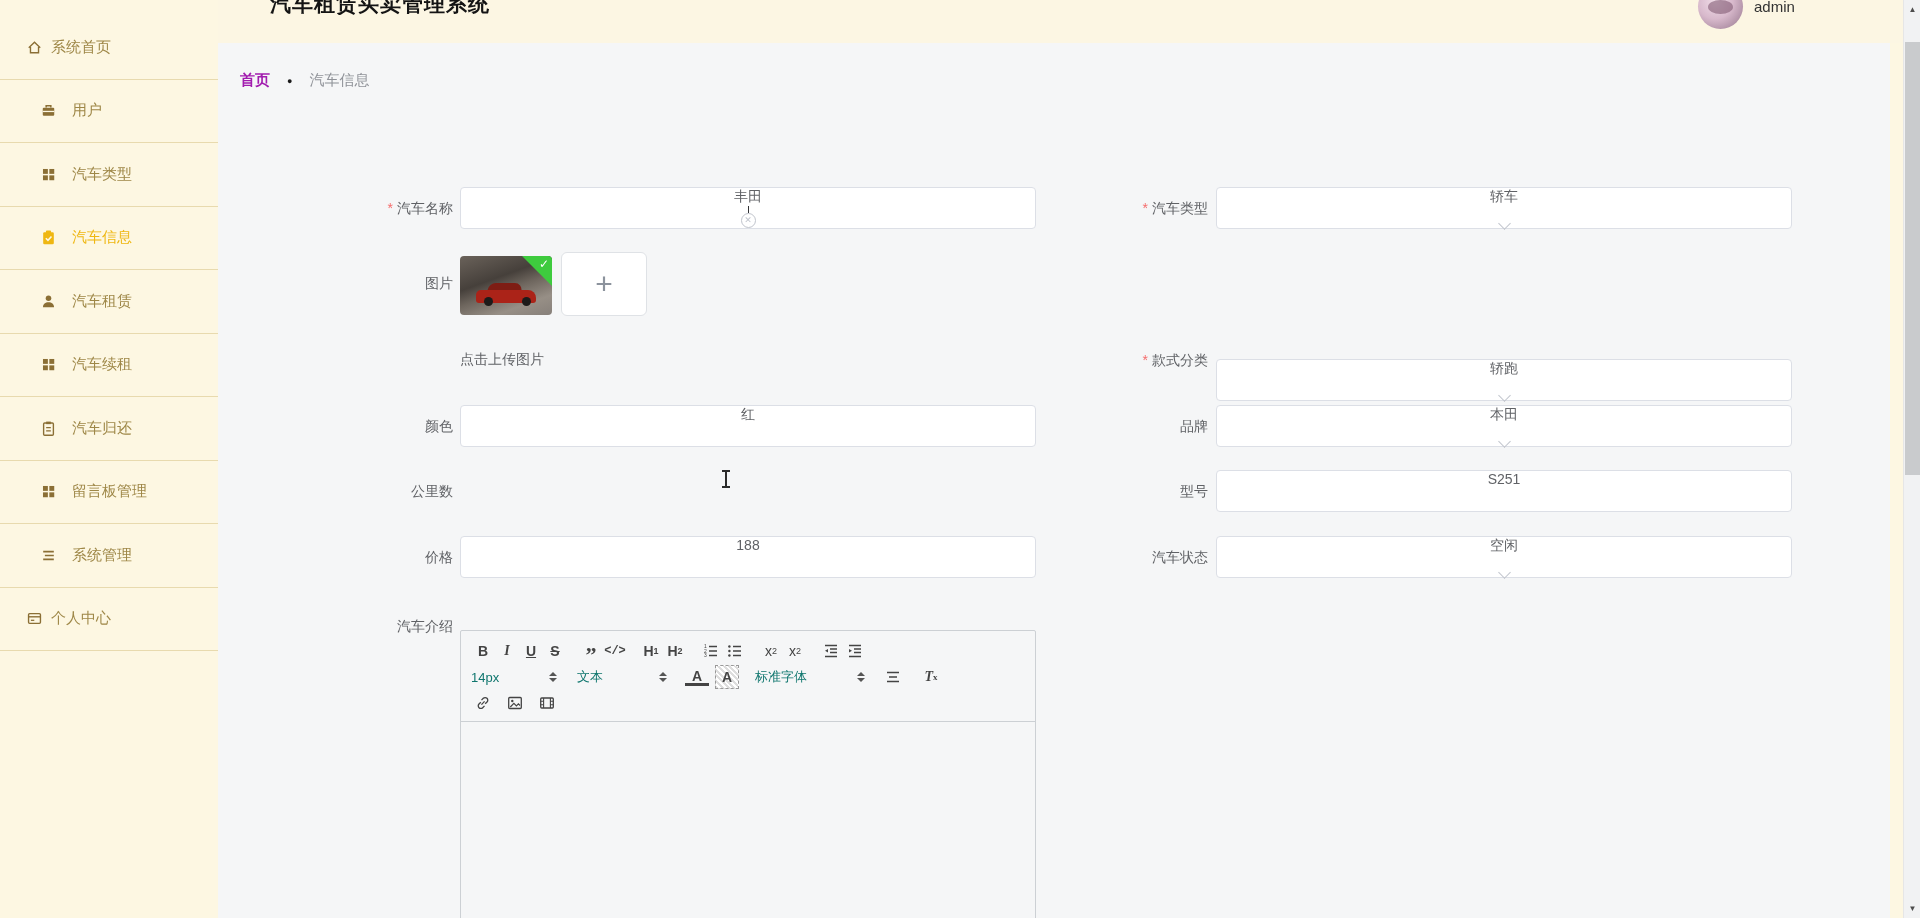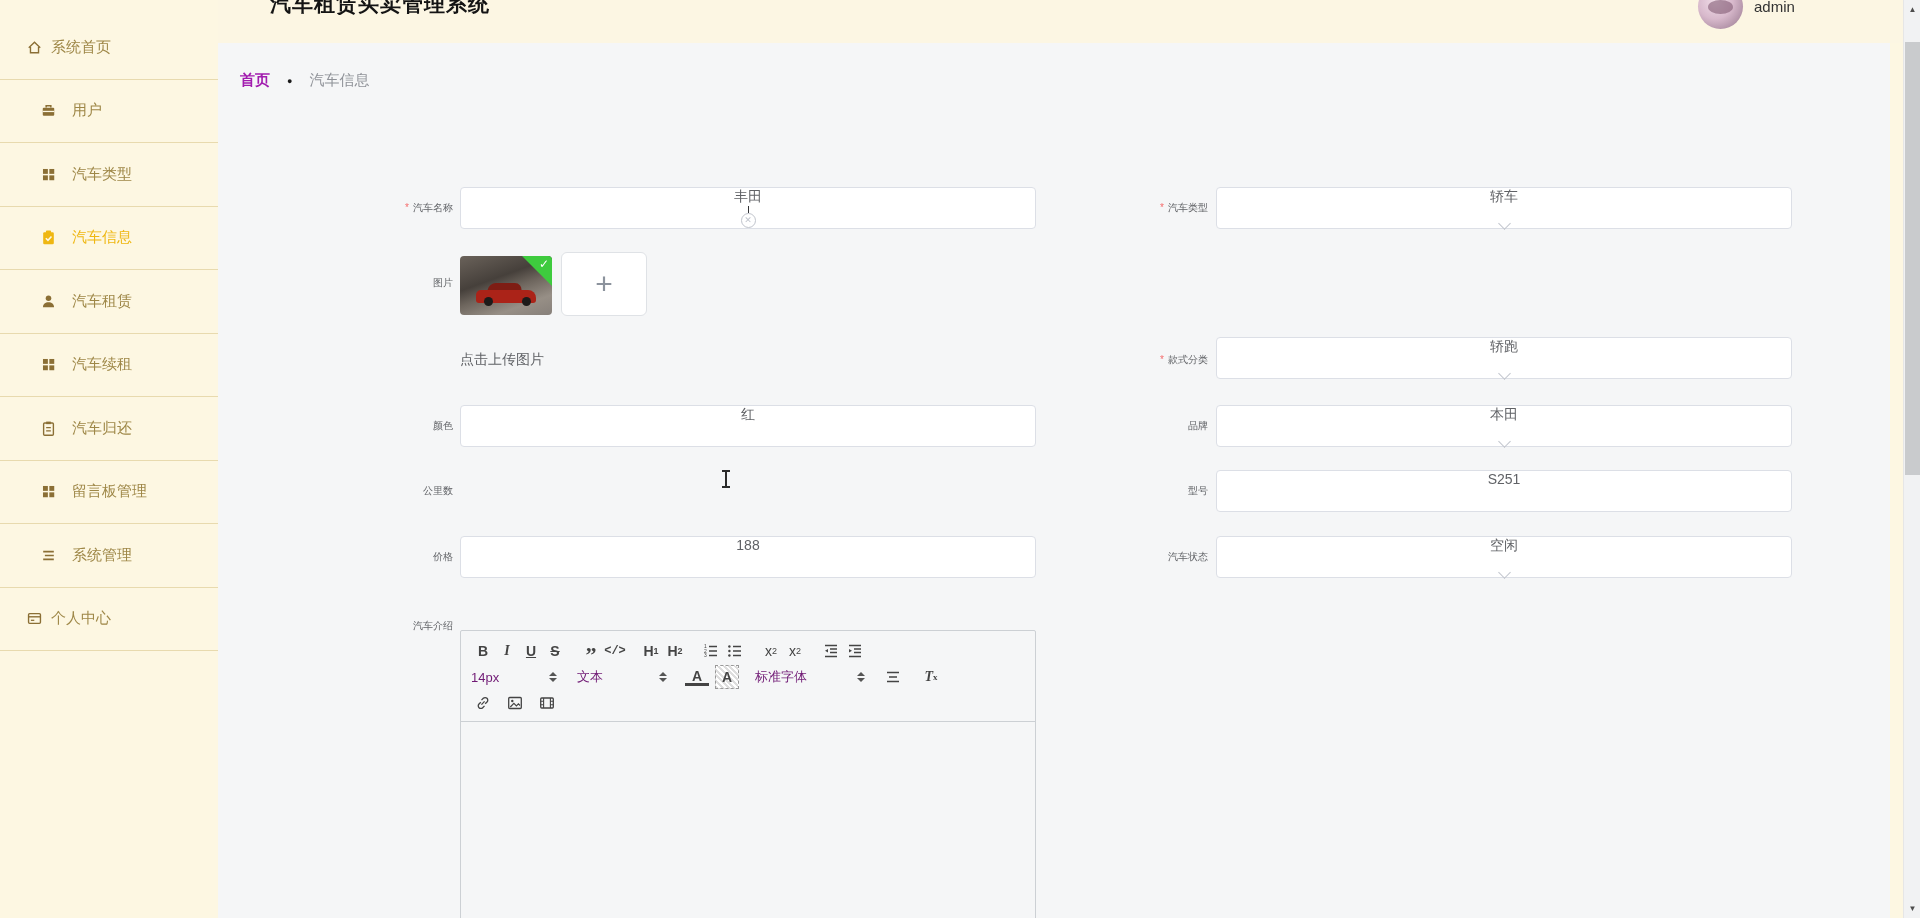--- a/index.html
+++ b/index.html
@@ -27,21 +27,21 @@
 
   
   .main { position:absolute; left:218px; top:43px; width:1672px; height:875px; background:#f5f6f7; z-index:1; }
 
   .breadcrumb { position:absolute; left:240px; top:71px; display:flex; align-items:center; gap:17px; font-size:15px; z-index:2; }
   .bc-home { color:#a21caf; font-weight:700; cursor:pointer; }
   .bc-sep { font-size:9px; color:#1a1a1a; }
   .bc-current { color:#909399; }
 
   
-  .lbl { position:absolute; height:42px; line-height:42px; font-size:10px; color:#606266; text-align:right; white-space:nowrap; z-index:2; }
+  .lbl { position:absolute; height:42px; line-height:42px; font-size:14px; color:#606266; text-align:right; white-space:nowrap; z-index:2; }
   .lbl .req { color:#f56c6c; margin-right:4px; }
   .lbl-l { left:280px; width:173px; }
   .lbl-r { left:1030px; width:178px; }
 
   .field { position:absolute; height:42px; background:#fff; border:1px solid #dcdfe6; border-radius:4px;
            display:flex; align-items:center; padding:0 15px; font-size:14px; color:#606266; z-index:2;flex-direction:column; }
   .fld-l { left:460px; width:576px; }
   .fld-r { left:1216px; width:576px; }
   .field .grow { flex:1; }
   .caret { width:1px; height:18px; background:#303133; margin-left:1px; }
@@ -72,21 +72,21 @@
           color:#444; font-size:14px; cursor:pointer; }
   .qgap { width:12px; }
   .qb-bold { font-weight:800; }
   .qb-italic { font-style:italic; font-family:"Liberation Serif",serif; font-weight:700; }
   .qb-under { text-decoration:underline; font-weight:600; }
   .qb-strike { text-decoration:line-through; font-weight:600; }
   .qb-quote { font-family:"Liberation Serif",serif; font-size:22px; font-weight:800; line-height:10px; padding-top:8px; }
   .qb-code { font-family:"Liberation Mono","DejaVu Sans Mono",monospace; font-size:12px; font-weight:700; }
   .qb-h { font-weight:700; }
   .qb-sub sub, .qb-sup sup { font-size:9px; }
-  .qpick { display:inline-flex; align-items:center; justify-content:space-between; height:24px; color:#701a75;
+  .qpick { display:inline-flex; align-items:center; justify-content:space-between; height:24px; color:#0f766e;
            font-size:13px; cursor:pointer; }
   .spin { display:inline-flex; flex-direction:column; gap:2px; margin-left:8px; }
   .spin i { display:block; width:0; height:0; border-left:4px solid transparent; border-right:4px solid transparent; }
   .spin .up { border-bottom:4px solid #555; }
   .spin .dn { border-top:4px solid #555; }
   .qb-color { font-weight:700; border-bottom:3px solid #444; line-height:14px; height:17px; }
   .qb-bg { font-weight:700; padding:1px 4px; background:repeating-linear-gradient(45deg,#ddd 0 2px,#fff 2px 4px); border:1px dashed #999; }
   .qb-clean { font-family:"Liberation Serif",serif; font-style:italic; font-weight:700; }
   .qb-clean sub { font-style:normal; font-size:9px; font-weight:800; }
   .qcontent { padding:14px 15px; font-size:14px; color:#555; }
@@ -257,21 +257,21 @@
     <span class="badge-check">✓</span>
   </div>
   <div class="upload-box">
     <span>+</span>
   </div>
   <div class="upload-hint">点击上传图片</div>
 
   <div class="lbl lbl-r" style="top:339px">
     <span class="req">*</span><span>款式分类</span>
   </div>
-  <div class="field fld-r" style="top:337px">
+  <div class="field fld-r" style="top:359px">
     <span>轿跑</span>
     <span class="grow"></span>
     <span class="chev"></span>
   </div>
 
   <div class="lbl lbl-l" style="top:405px"><span>颜色</span></div>
   <div class="field fld-l" style="top:405px">
     <span>红</span>
   </div>
   <div class="lbl lbl-r" style="top:405px"><span>品牌</span></div>

